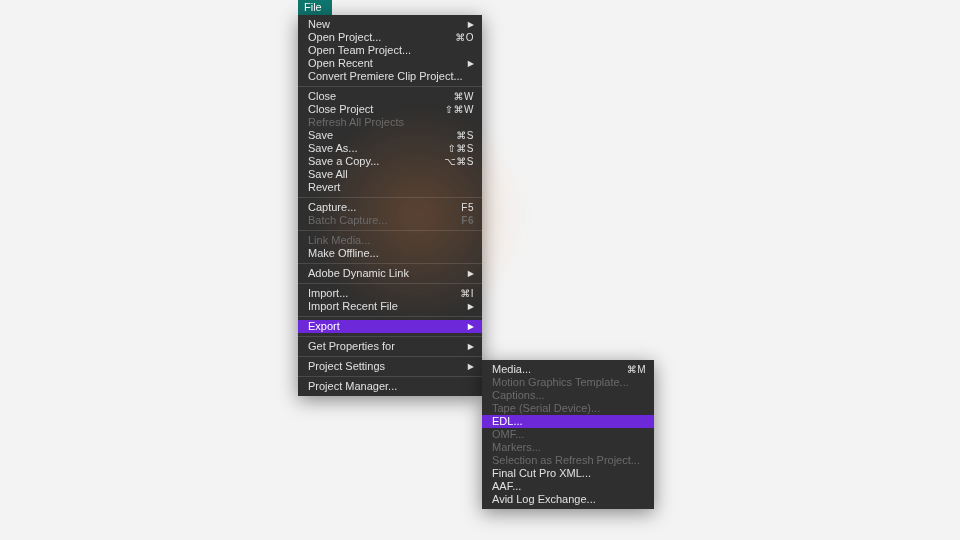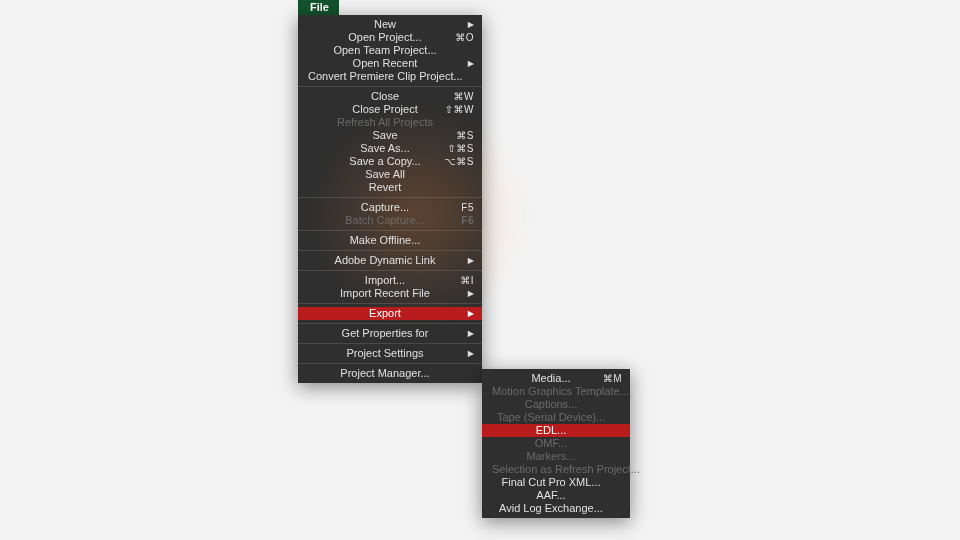--- a/index.html
+++ b/index.html
@@ -1,23 +1,23 @@
 <!DOCTYPE html>
 <html><head>
 <meta charset="utf-8">
 <style>
   html,body{margin:0;padding:0;width:960px;height:540px;background:#f3f3f3;font-family:-apple-system,"Helvetica Neue",Arial,sans-serif;font-size:11px;overflow:hidden;}
-  .menu-title{position:absolute;background:#14532d;color:#fff;padding:1px 10px 2px 12px;font-size:11px;height:12px;line-height:12px;font-weight:bold;}
+  .menu-title{position:absolute;background:#0f766e;color:#fff;padding:1px 10px 2px 6px;font-size:11px;height:12px;line-height:12px;}
   .menu{position:absolute;background:#2f2f2f;color:#e0e0e0;box-shadow:0 4px 18px rgba(0,0,0,0.45);padding:3px 0;}
-  .menu .item{position:relative;height:13px;line-height:13px;padding:0 20px 0 10px;white-space:nowrap;cursor:default;text-align:center;}
+  .menu .item{position:relative;height:13px;line-height:13px;padding:0 20px 0 10px;white-space:nowrap;cursor:default;}
   .menu .label{display:inline-block;}
   .menu .shortcut{position:absolute;right:8px;top:0;font-size:10px;letter-spacing:0.5px;color:#e0e0e0;}
   .menu .item.disabled{color:#6b6b6b;}
   .menu .item.disabled .shortcut{color:#6b6b6b;font-weight:bold;}
-  .menu .item.selected{background:#b91c1c;color:#fff;}
+  .menu .item.selected{background:#6d28d9;color:#fff;}
   .menu .sep{height:1px;background:#4a4a4a;margin:3px 0;}
   .menu .arrow{position:absolute;right:8px;top:0;font-size:8px;line-height:13px;}
   .glow{position:absolute;width:220px;height:220px;border-radius:50%;pointer-events:none;background:radial-gradient(circle,rgba(255,140,60,0.22) 0%,rgba(255,140,60,0.08) 45%,rgba(0,0,0,0) 70%);filter:blur(6px);}
 </style>
 </head>
 <body>
 
 <div class="menu-title" id="menu-title" style="left: 298px; top: 0px;">
   <span>File</span>
 </div>
@@ -35,37 +35,38 @@
     <div class="item disabled"><span class="label">Refresh All Projects</span></div>
     <div class="item"><span class="label">Save</span><span class="shortcut">⌘S</span></div>
     <div class="item"><span class="label">Save As...</span><span class="shortcut">⇧⌘S</span></div>
     <div class="item"><span class="label">Save a Copy...</span><span class="shortcut">⌥⌘S</span></div>
     <div class="item"><span class="label">Save All</span></div>
     <div class="item"><span class="label">Revert</span></div>
     <div class="sep"></div>
     <div class="item"><span class="label">Capture...</span><span class="shortcut">F5</span></div>
     <div class="item disabled"><span class="label">Batch Capture...</span><span class="shortcut">F6</span></div>
     <div class="sep"></div>
+    <div class="item disabled"><span class="label">Link Media...</span></div>
     <div class="item"><span class="label">Make Offline...</span></div>
     <div class="sep"></div>
     <div class="item"><span class="label">Adobe Dynamic Link</span><span class="arrow">▶</span></div>
     <div class="sep"></div>
     <div class="item"><span class="label">Import...</span><span class="shortcut">⌘I</span></div>
     <div class="item"><span class="label">Import Recent File</span><span class="arrow">▶</span></div>
     <div class="sep"></div>
     <div class="item selected"><span class="label">Export</span><span class="arrow">▶</span></div>
     <div class="sep"></div>
     <div class="item"><span class="label">Get Properties for</span><span class="arrow">▶</span></div>
     <div class="sep"></div>
     <div class="item"><span class="label">Project Settings</span><span class="arrow">▶</span></div>
     <div class="sep"></div>
     <div class="item"><span class="label">Project Manager...</span></div>
   </div>
 
-<div class="menu" id="export-menu" style="left: 482px; top: 369px; width: 148px;">
+<div class="menu" id="export-menu" style="left: 482px; top: 360px; width: 172px;">
     <div class="item"><span class="label">Media...</span><span class="shortcut">⌘M</span></div>
     <div class="item disabled"><span class="label">Motion Graphics Template...</span></div>
     <div class="item disabled"><span class="label">Captions...</span></div>
     <div class="item disabled"><span class="label">Tape (Serial Device)...</span></div>
     <div class="item selected"><span class="label">EDL...</span></div>
     <div class="item disabled"><span class="label">OMF...</span></div>
     <div class="item disabled"><span class="label">Markers...</span></div>
     <div class="item disabled"><span class="label">Selection as Refresh Project...</span></div>
     <div class="item"><span class="label">Final Cut Pro XML...</span></div>
     <div class="item"><span class="label">AAF...</span></div>

